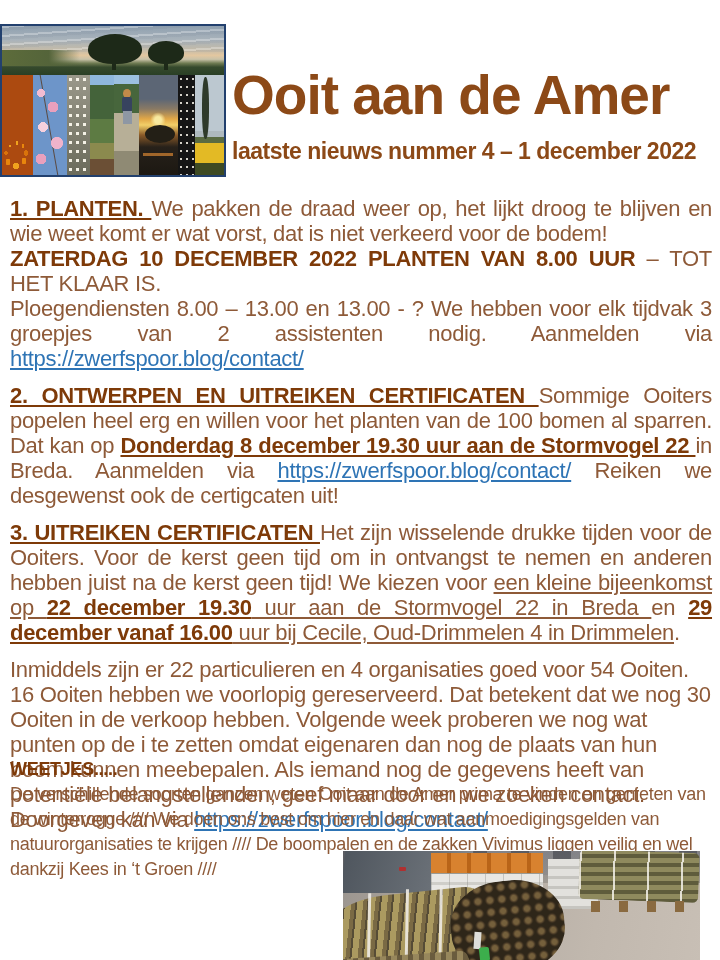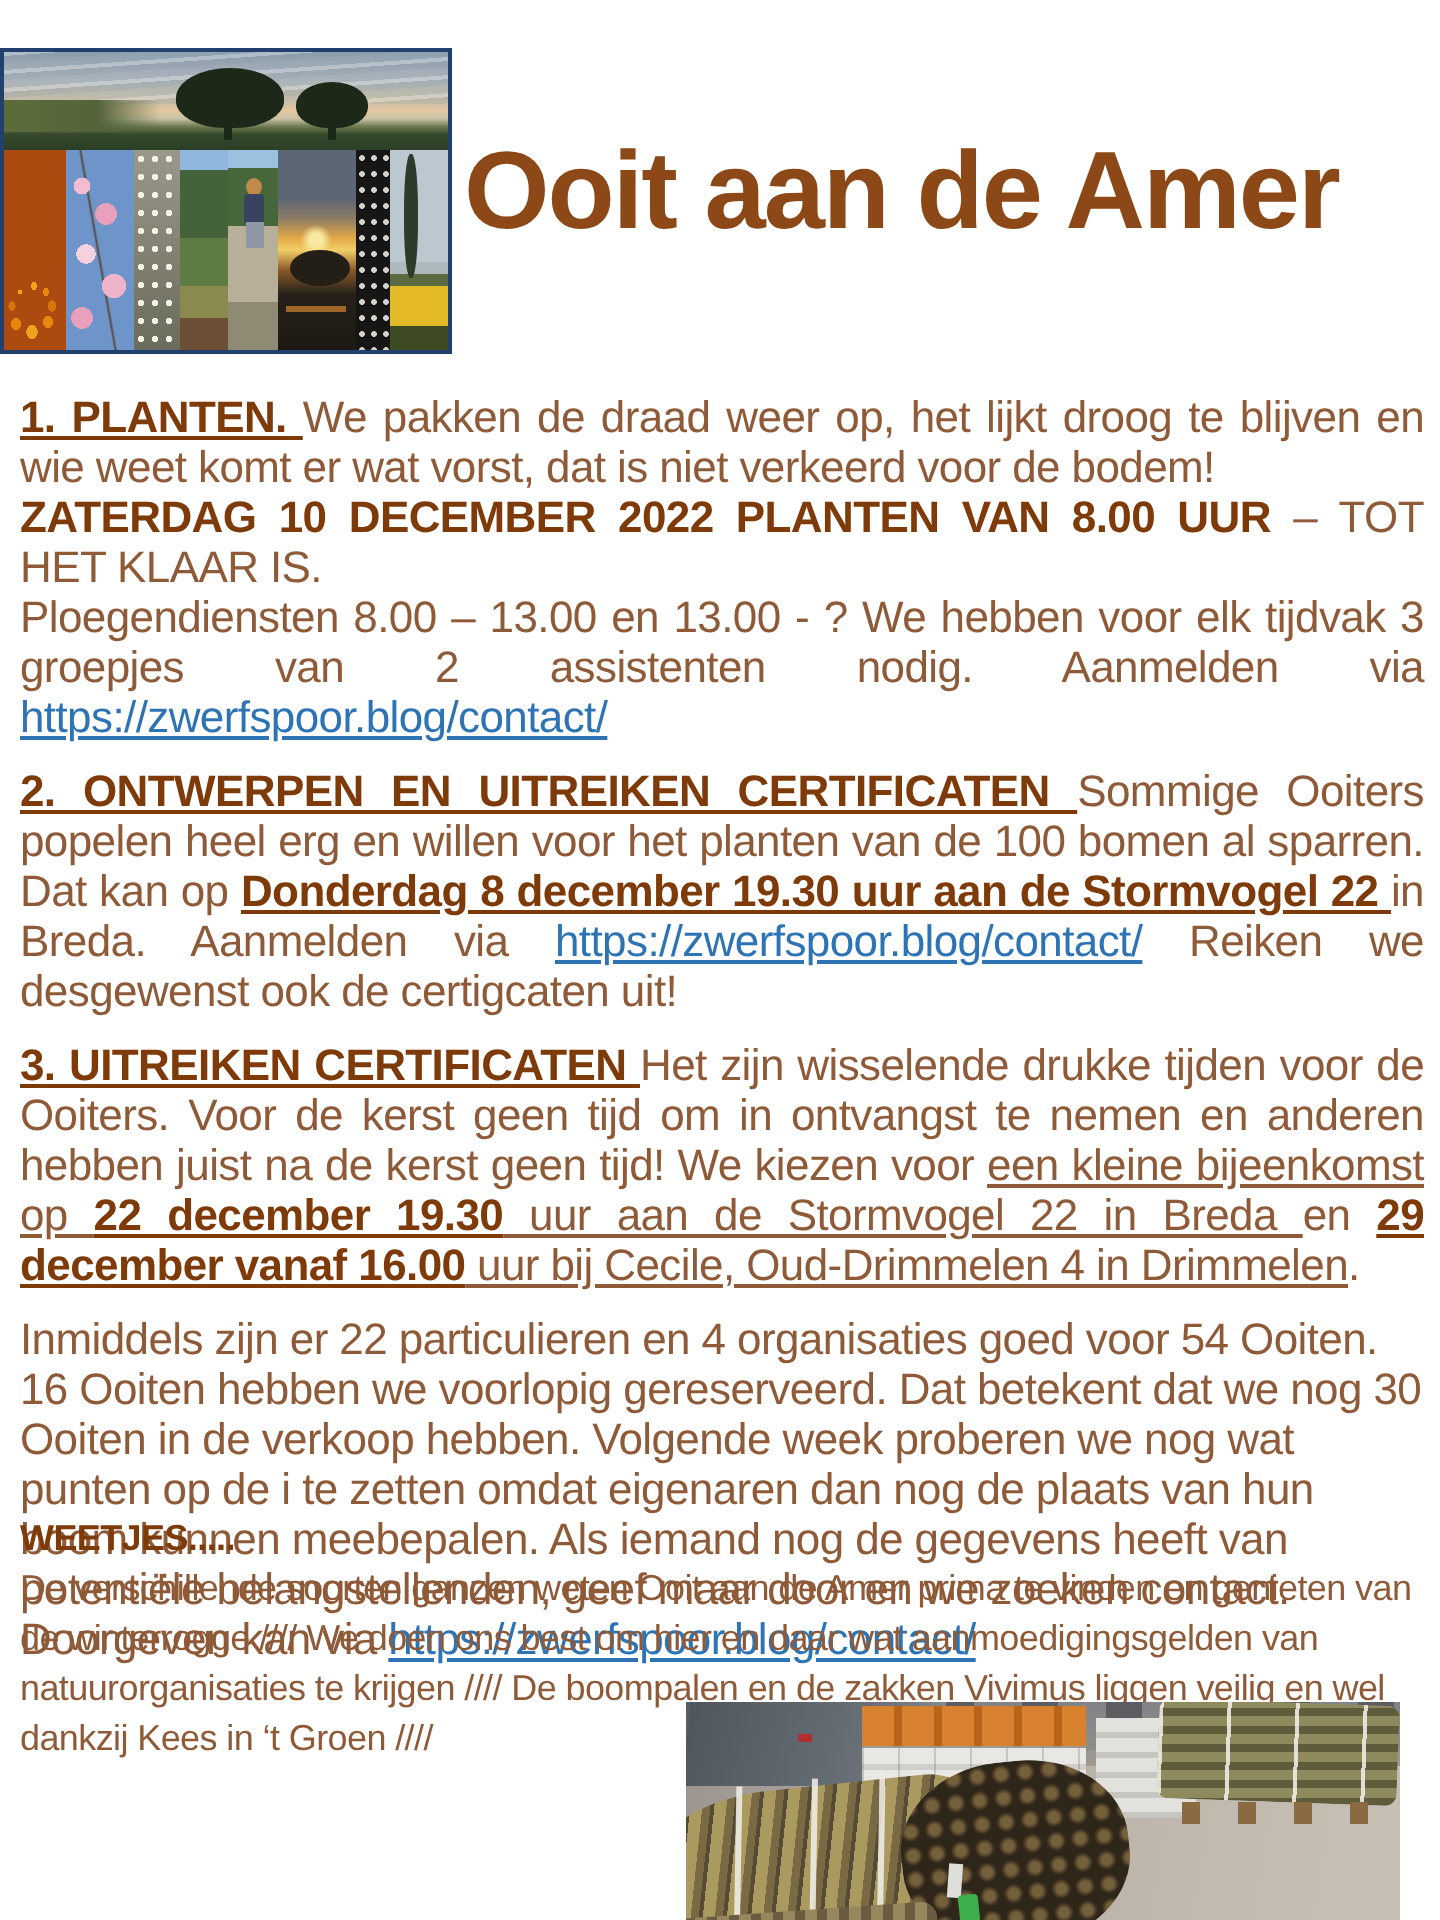--- a/index.html
+++ b/index.html
@@ -168,20 +168,21 @@
         <div class="speck-bw"></div>
       </div>
       <div class="s s8">
         <div class="poplar"></div>
       </div>
     </div>
   </div>
 
   <div class="masthead">
     <div class="title">Ooit aan de Amer</div>
+    <div class="subtitle">laatste nieuws nummer 4 –  1 december 2022</div>
   </div>
 
   <div class="content">
     <p class="para j"><span class="b u">1. PLANTEN. </span><span>We pakken de draad weer op, het lijkt droog te blijven en wie weet komt er wat vorst, dat is niet verkeerd voor de bodem!</span><br><span class="b">ZATERDAG 10 DECEMBER 2022 PLANTEN VAN 8.00 UUR </span><span>– TOT HET KLAAR IS.</span><br><span>Ploegendiensten 8.00 – 13.00 en 13.00 - ? We hebben voor elk tijdvak 3 groepjes van 2 assistenten nodig. Aanmelden via </span><a href="#" class="lnk">https://zwerfspoor.blog/contact/</a></p>
     <p class="para j"><span class="b u">2. ONTWERPEN EN UITREIKEN CERTIFICATEN </span><span>Sommige Ooiters popelen heel erg en willen voor het planten van de 100 bomen al sparren. Dat kan op </span><span class="b u">Donderdag 8 december 19.30 uur aan de Stormvogel 22 </span><span>in Breda. Aanmelden via </span><a href="#" class="lnk">https://zwerfspoor.blog/contact/</a><span> Reiken we desgewenst ook de certigcaten uit!</span></p>
     <p class="para j"><span class="b u">3. UITREIKEN CERTIFICATEN </span><span>Het zijn wisselende drukke tijden voor de Ooiters. Voor de kerst geen tijd om in ontvangst te nemen en anderen hebben juist na de kerst geen tijd! We kiezen voor </span><span class="u">een kleine bijeenkomst op </span><span class="b u">22 december 19.30</span><span class="u"> uur aan de Stormvogel 22 in Breda </span><span>en </span><span class="b u">29 december vanaf 16.00</span><span class="u"> uur bij Cecile, Oud-Drimmelen 4 in Drimmelen</span><span>.</span></p>
     <p class="para"><span>Inmiddels zijn er 22 particulieren en 4 organisaties goed voor 54 Ooiten. 16 Ooiten hebben we voorlopig gereserveerd. Dat betekent dat we nog 30 Ooiten in de verkoop hebben. Volgende week proberen we nog wat punten op de i te zetten omdat eigenaren dan nog de plaats van hun boom kunnen meebepalen. Als iemand nog de gegevens heeft van potentiële belangstellenden, geef maar door en we zoeken contact. Doorgeven kan via </span><a href="#" class="lnk">https://zwerfspoor.blog/contact/</a></p>
   </div>
 
   <div class="weetjes">

